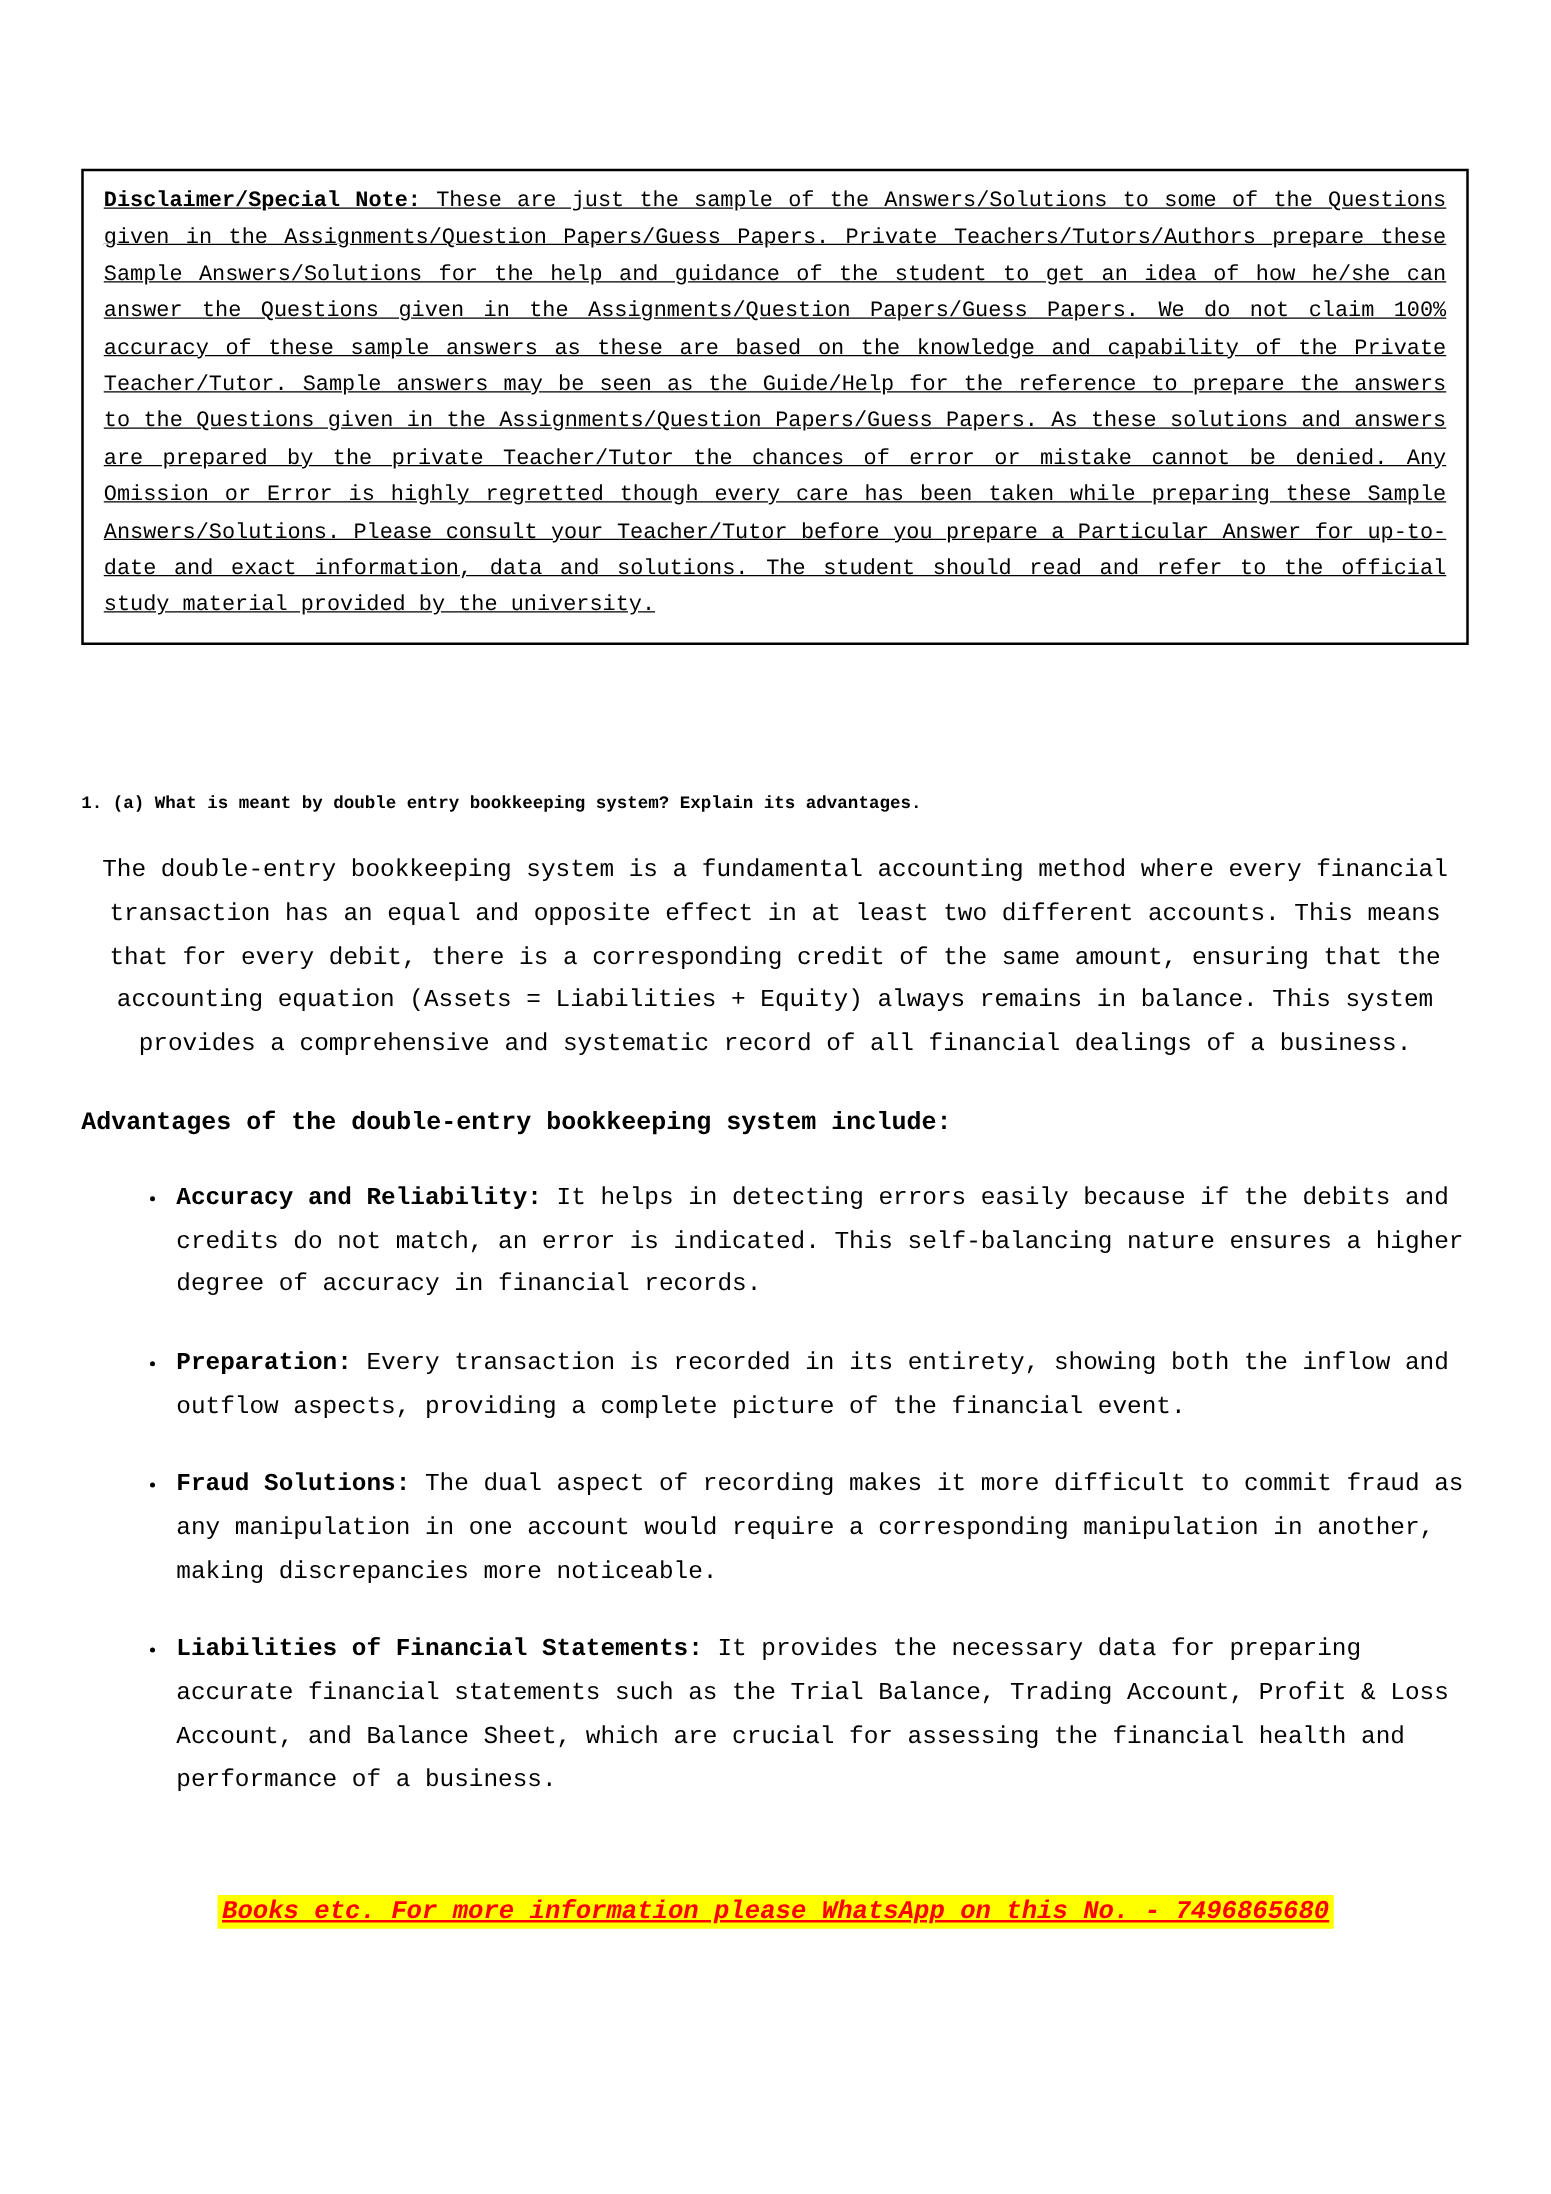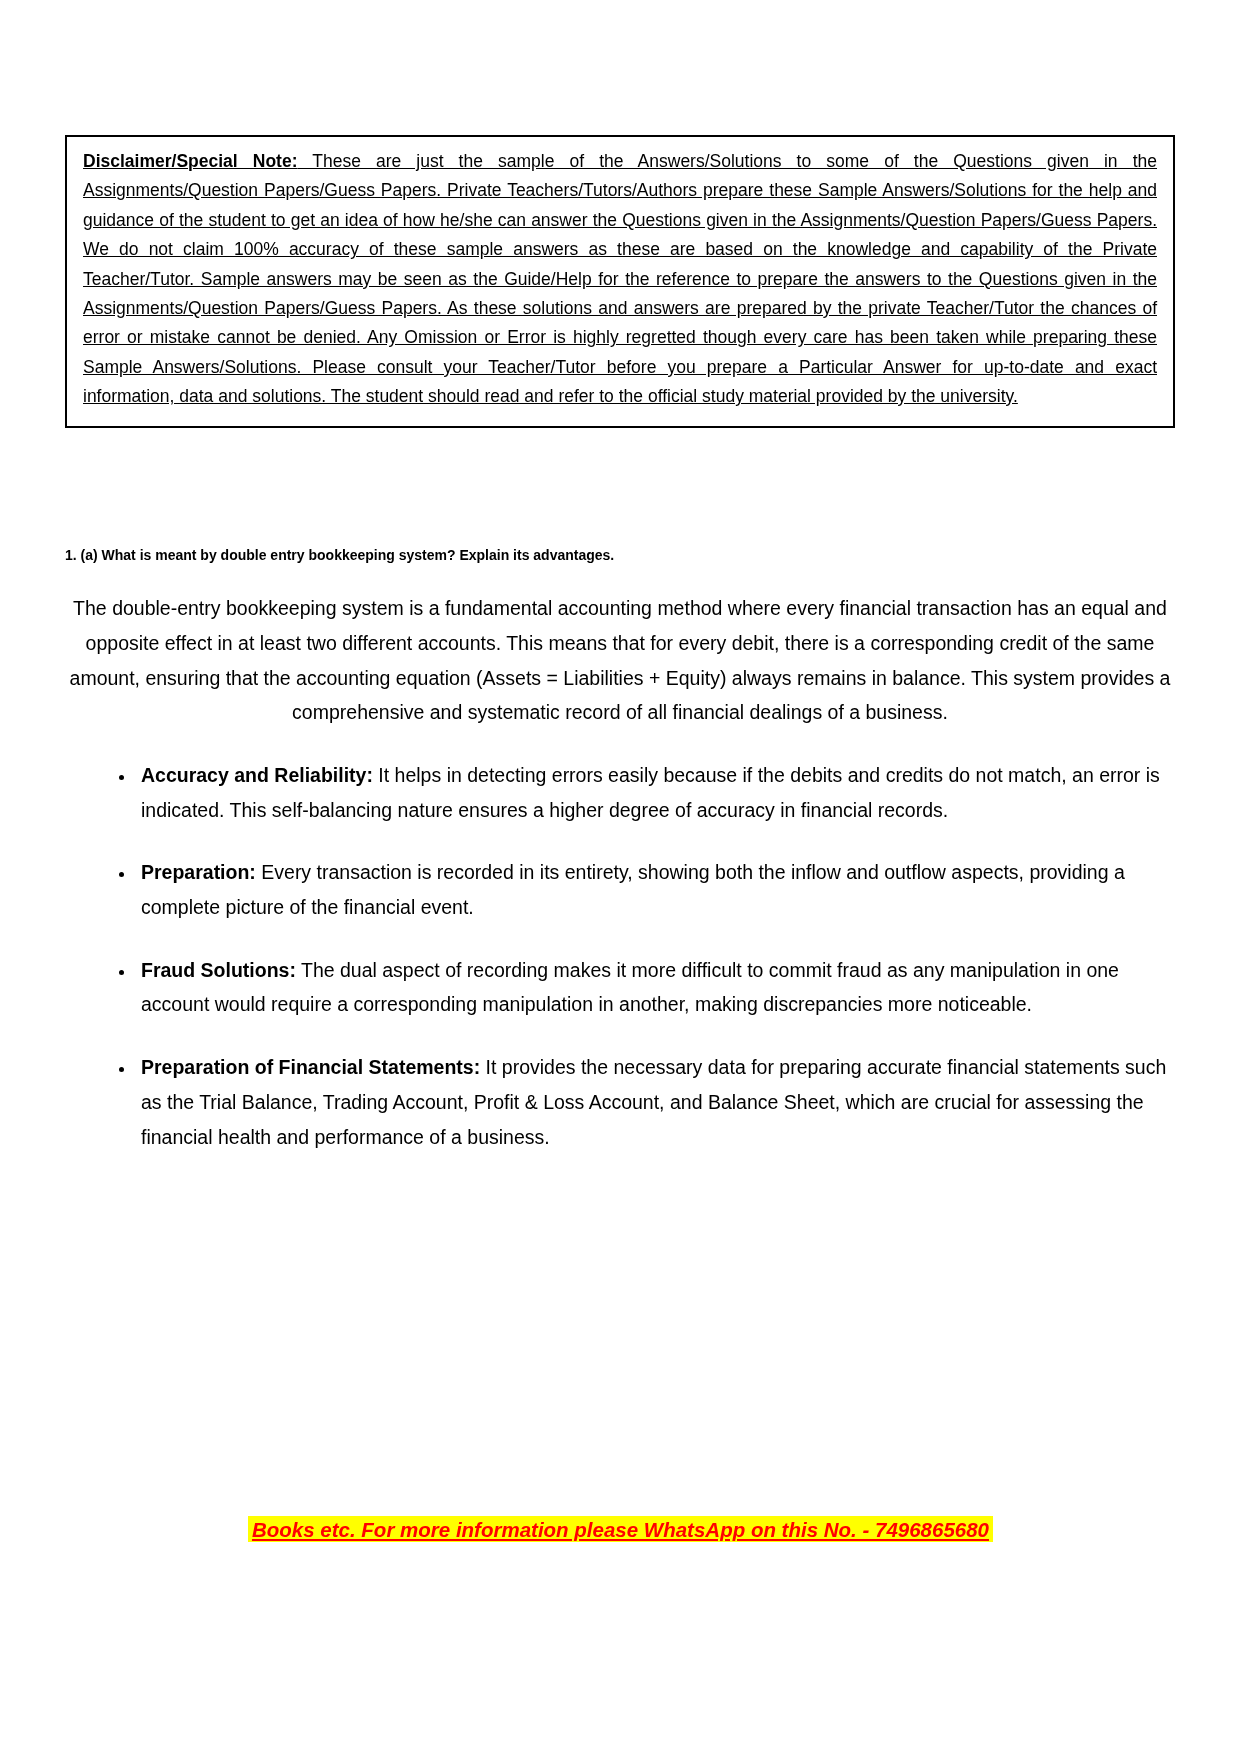--- a/index.html
+++ b/index.html
@@ -3,24 +3,24 @@
 <meta charset="utf-8">
 <style>
   html, body {
     margin: 0;
     padding: 0;
     background: #ffffff;
   }
   .page {
     position: relative;
     width: 1241px;
-    height: 1542px;
+    height: 1755px;
     margin: 0 auto;
     background: #ffffff;
-    font-family: Liberation Sans, sans-serif;
+    font-family: Liberation Mono, monospace;
     color: #000000;
     box-sizing: border-box;
     overflow: hidden;
   }
   .content {
     position: absolute;
     left: 65px;
     right: 66px;
     top: 0;
   }
@@ -99,33 +99,34 @@
   <div class="content">
 
     <div class="disclaimer-box">
       <span class="disclaimer-label">Disclaimer/Special Note:</span><span class="u"> These are just the sample of the Answers/Solutions to some of the Questions given in the Assignments/Question Papers/Guess Papers. Private Teachers/Tutors/Authors prepare these Sample Answers/Solutions for the help and guidance of the student to get an idea of how he/she can answer the Questions given in the Assignments/Question Papers/Guess Papers. We do not claim 100% accuracy of these sample answers as these are based on the knowledge and capability of the Private Teacher/Tutor. Sample answers may be seen as the Guide/Help for the reference to prepare the answers to the Questions given in the Assignments/Question Papers/Guess Papers. As these solutions and answers are prepared by the private Teacher/Tutor the chances of error or mistake cannot be denied. Any Omission or Error is highly regretted though every care has been taken while preparing these Sample Answers/Solutions. Please consult your Teacher/Tutor before you prepare a Particular Answer for up-to-date and exact information, data and solutions. The student should read and refer to the official study material provided by the university.</span>
     </div>
 
     <div class="question-heading">1. (a) What is meant by double entry bookkeeping system? Explain its advantages.</div>
 
     <div class="answer-paragraph">The double-entry bookkeeping system is a fundamental accounting method where every financial transaction has an equal and opposite effect in at least two different accounts. This means that for every debit, there is a corresponding credit of the same amount, ensuring that the accounting equation (Assets = Liabilities + Equity) always remains in balance. This system provides a comprehensive and systematic record of all financial dealings of a business.</div>
 
+    <div class="advantages-heading">Advantages of the double-entry bookkeeping system include:</div>
 
     <ul class="advantages-list">
       <li>
         <span class="bullet-label">Accuracy and Reliability:</span><span> It helps in detecting errors easily because if the debits and credits do not match, an error is indicated. This self-balancing nature ensures a higher degree of accuracy in financial records.</span>
       </li>
       <li>
         <span class="bullet-label">Preparation:</span><span> Every transaction is recorded in its entirety, showing both the inflow and outflow aspects, providing a complete picture of the financial event.</span>
       </li>
       <li>
         <span class="bullet-label">Fraud Solutions:</span><span> The dual aspect of recording makes it more difficult to commit fraud as any manipulation in one account would require a corresponding manipulation in another, making discrepancies more noticeable.</span>
       </li>
       <li>
-        <span class="bullet-label">Preparation of Financial Statements:</span><span> It provides the necessary data for preparing accurate financial statements such as the Trial Balance, Trading Account, Profit &amp; Loss Account, and Balance Sheet, which are crucial for assessing the financial health and performance of a business.</span>
+        <span class="bullet-label">Liabilities of Financial Statements:</span><span> It provides the necessary data for preparing accurate financial statements such as the Trial Balance, Trading Account, Profit &amp; Loss Account, and Balance Sheet, which are crucial for assessing the financial health and performance of a business.</span>
       </li>
     </ul>
 
   </div>
 
   <div class="footer-note">
     <br>
     <span class="hl">Books etc. For more information please WhatsApp on this No. - 7496865680</span>
   </div>
 </div>

